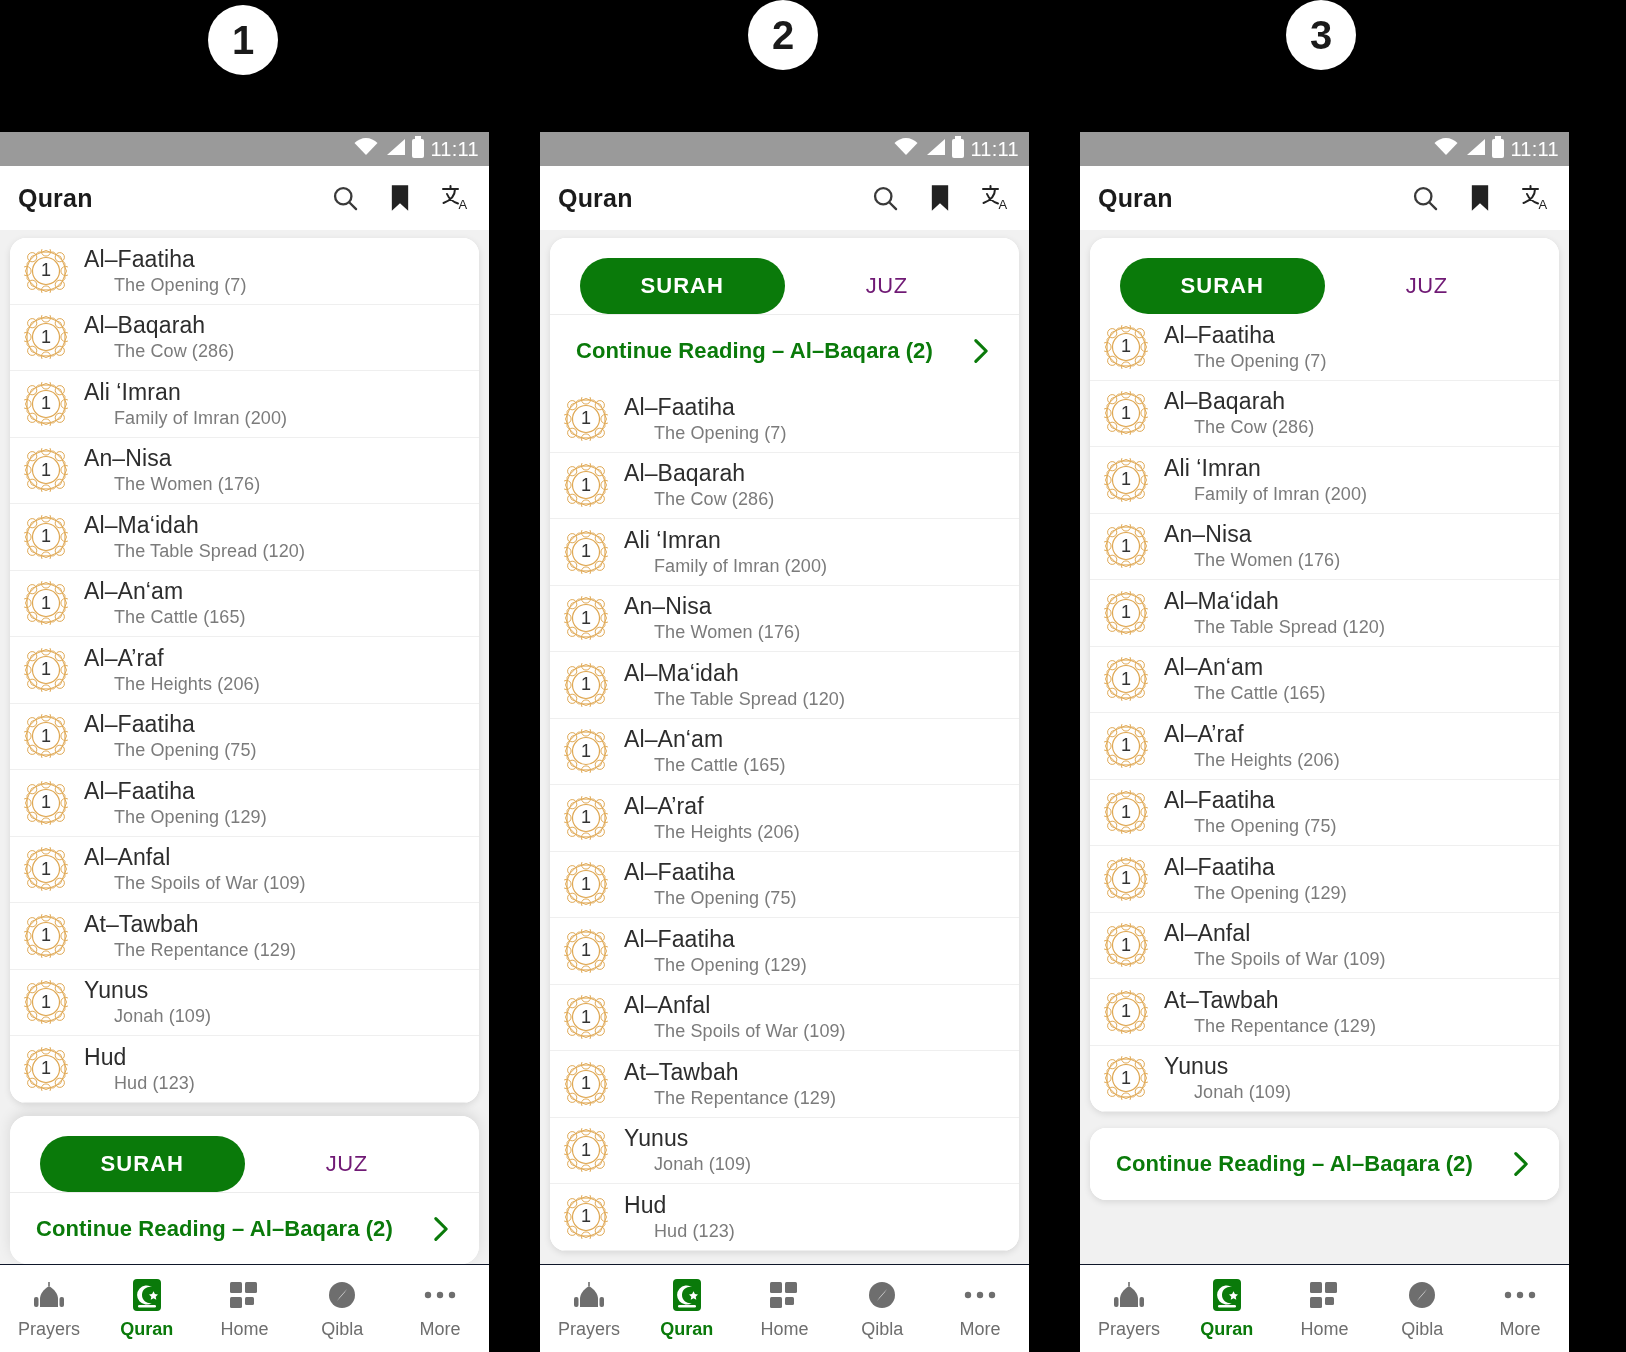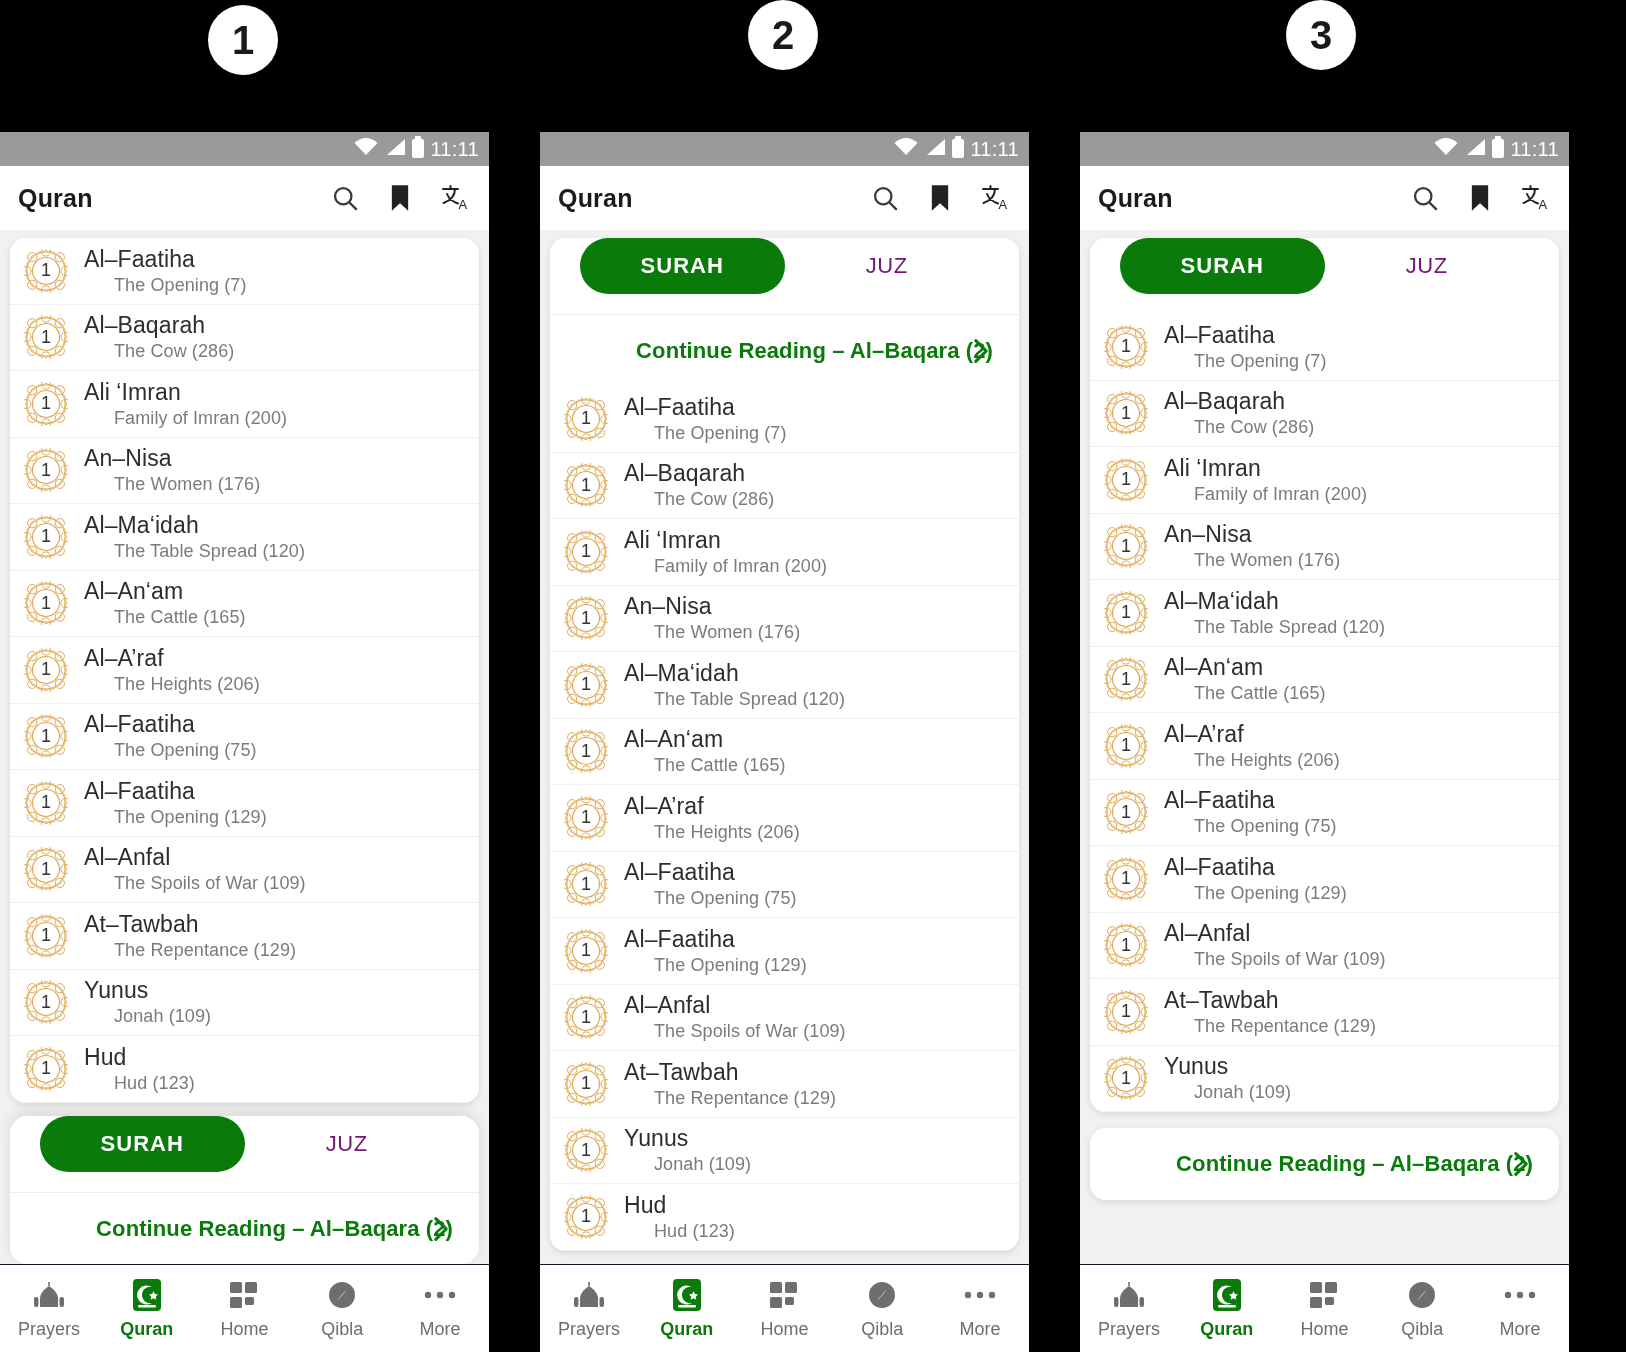--- a/index.html
+++ b/index.html
@@ -62,32 +62,32 @@
     background: #f1f1f1; padding: 0 10px; overflow: hidden;
   }
 
   .card {
     background: #fff; border-radius: 16px;
     box-shadow: 0 2px 7px rgba(0,0,0,.11);
     overflow: hidden;
   }
 
   
-  .tabs { display: flex; align-items: flex-start; height: 76px; padding: 0 30px; background: #fff; }
+  .tabs { display: flex; align-items: flex-end; height: 76px; padding: 0 30px; background: #fff; }
   .tab {
     flex: 1; height: 56px; border-radius: 28px;
     display: flex; align-items: center; justify-content: center;
     font-size: 22px; font-weight: 700; letter-spacing: 1.1px;
   }
   .tab.active { background: #0a7a0a; color: #fff; }
   .tab.inactive { color: #701a75; font-weight: 400; letter-spacing: .6px; }
 
   
   .continue-row {
-    display: flex; align-items: center; justify-content: flex-end;
+    display: flex; align-items: center; justify-content: flex-start;
     height: 72px; padding: 0 26px; background: #fff; position: relative;
     border-top: 1px solid #ececec;
   }
   .continue-text { font-size: 22px; font-weight: 700; color: #0a7a0a; letter-spacing: .1px; }
   .continue-chevron { position: absolute; right: 30px; color: #0a7a0a; display: flex; }
   .continue-card .continue-row { border-top: none; }
 
   
   .surah-list { background: #fff; }
   .surah-item {

